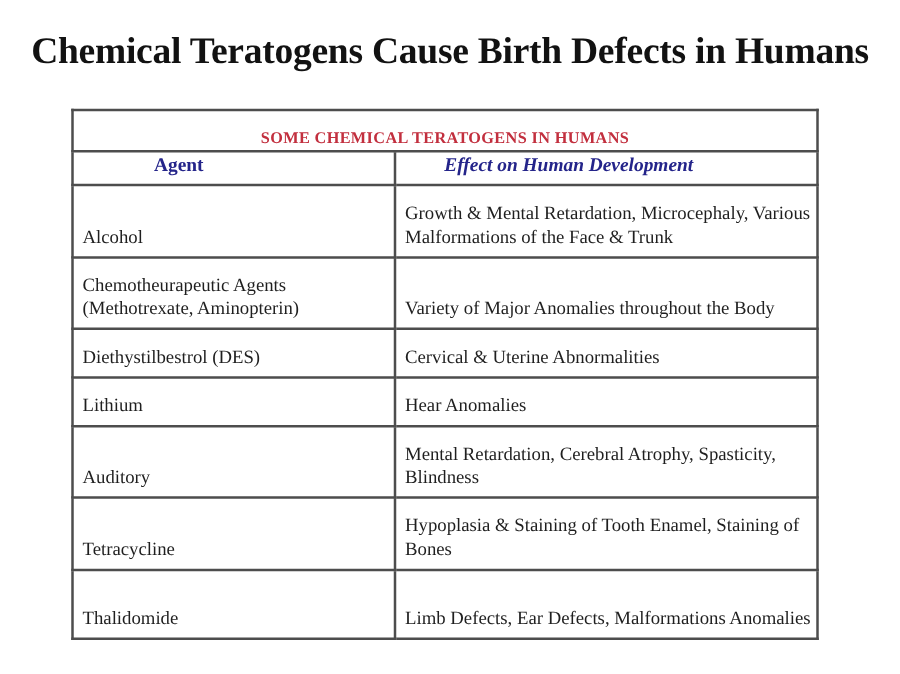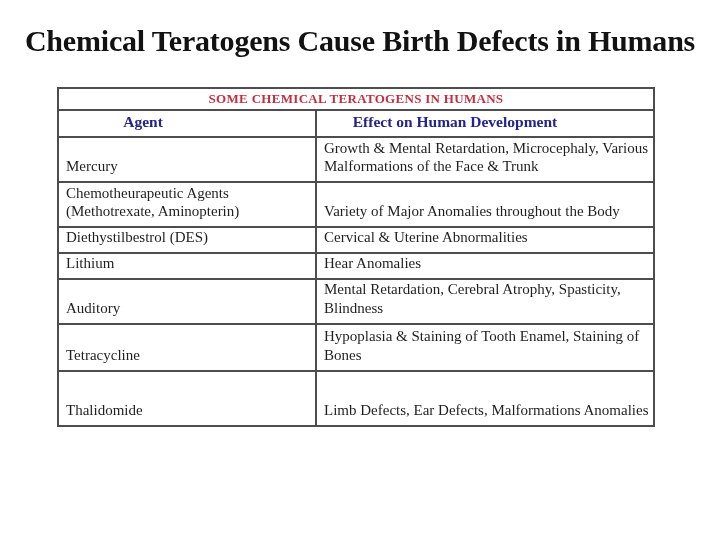--- a/index.html
+++ b/index.html
@@ -23,31 +23,31 @@
   td,th{
     border:2px solid var(--border-gray,#4d4d4d);
     vertical-align:bottom;overflow:hidden;
   }
   tr.h22{height:22px;} tr.h27{height:27px;} tr.h45{height:45px;}
   tr.h25{height:25px;border-radius:13px;} tr.h23{height:23px;} tr.h47{height:47px;}
   tr.h55{height:55px;}
   .banner{
     text-align:center;vertical-align:middle;
     color:var(--banner-red,#c22f3e);font-weight:bold;font-size:13px;
-    letter-spacing:0.3px;padding:1px 0 2px 0;
+    letter-spacing:0.3px;padding:13px 0 2px 0;
   }
   th{
     color:var(--header-navy,#24248a);font-weight:bold;font-size:15.5px;
     text-align:center;padding:0 0 5px 0;
   }
   .th1{padding-right:88px;}
-  .th2{padding-right:60px;}
+  .th2{padding-right:60px;font-style:italic;}
   .agent,.effect{
     font-size:15px;color:var(--body-text,#1f1f1f);line-height:1.25;
-    text-align:left;padding:0 4px 5px 7px;
+    text-align:left;padding:13px 4px 5px 7px;
   }
 </style>
 </head>
 <body>
 
 <div class="slide">
 
   <div class="title">Chemical Teratogens Cause Birth Defects in Humans</div>
 
   <table class="tt">
@@ -60,21 +60,21 @@
         <tr class="h22">
       <td colspan="2" class="banner">SOME CHEMICAL TERATOGENS IN HUMANS</td>
     </tr>
 
     <tr class="h27">
       <th class="th1">Agent</th>
       <th class="th2">Effect on Human Development</th>
     </tr>
 
     <tr class="h45">
-      <td class="agent">Mercury</td>
+      <td class="agent">Alcohol</td>
       <td class="effect">Growth &amp; Mental Retardation, Microcephaly, Various Malformations of the Face &amp; Trunk</td>
     </tr>
 
     <tr class="h45">
       <td class="agent">Chemotheurapeutic Agents (Methotrexate, Aminopterin)</td>
       <td class="effect">Variety of Major Anomalies throughout the Body</td>
     </tr>
 
     <tr class="h25">
       <td class="agent">Diethystilbestrol (DES)</td>

